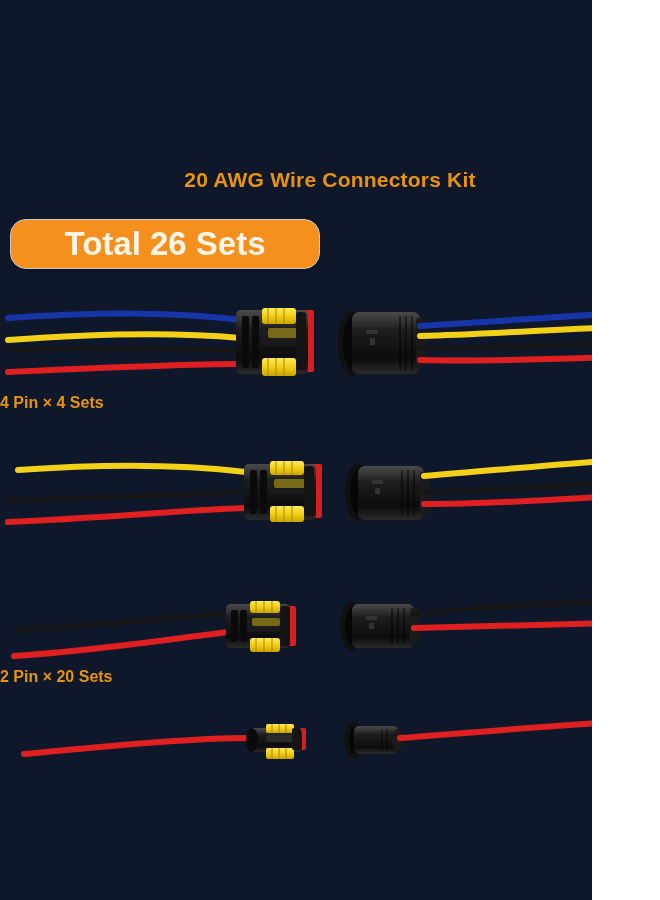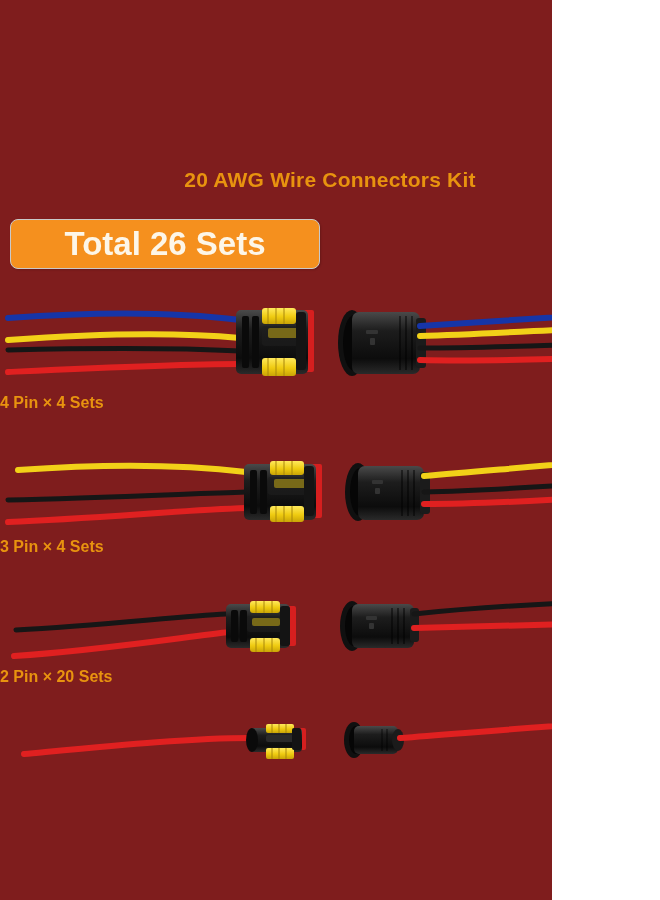--- a/index.html
+++ b/index.html
@@ -7,22 +7,23 @@
     padding: 0;
     background: #ffffff;
   }
   body {
     font-family: "Liberation Sans", sans-serif;
   }
   #page {
     position: relative;
     width: 552px;
     height: 900px;
-    background: #7f1d1d;
+    background: #0f172a;
     overflow: hidden;
+    padding-left: 40px;
   }
 
   
   .kit-title {
     position: absolute;
     left: 0;
     top: 168px;
     width: 660px;
     text-align: center;
     font-size: 21px;
@@ -32,21 +33,21 @@
     white-space: nowrap;
   }
   .total-badge {
     position: absolute;
     left: 10px;
     top: 219px;
     width: 310px;
     height: 50px;
     background: #F5901E;
     border: 1px solid #c9c9c9;
-    border-radius: 8px;
+    border-radius: 16px;
     box-sizing: border-box;
     box-shadow: 1px 1px 2px rgba(0,0,0,0.18);
   }
   .total-badge-label {
     position: absolute;
     left: 0;
     top: 0;
     width: 100%;
     height: 100%;
     display: flex;
@@ -235,21 +236,20 @@
           <rect x="420" y="24" width="10" height="42" rx="3" fill="#1b1b1b"></rect>
         </g>
 
         <g>
           <path d="M424 28 C500 22, 575 14, 652 10" stroke="#F2D118" stroke-width="6" fill="none" stroke-linecap="round"></path>
           <path d="M424 44 C505 42, 578 36, 652 32" stroke="#161616" stroke-width="5" fill="none" stroke-linecap="round"></path>
           <path d="M424 56 C505 56, 578 50, 652 46" stroke="#E02020" stroke-width="6" fill="none" stroke-linecap="round"></path>
         </g>
       </svg>
     </div>
-    <div class="row-caption">3 Pin × 4 Sets</div>
   </div>
 
   <div class="row row-2pin">
     <div class="row-stage">
       <svg class="conn-svg" viewBox="0 0 660 72" xmlns="http://www.w3.org/2000/svg">
         <defs>
           <linearGradient id="blk2" x1="0" y1="0" x2="0" y2="1">
             <stop offset="0%" stop-color="#4a4a4a"></stop>
             <stop offset="30%" stop-color="#1d1d1d"></stop>
             <stop offset="75%" stop-color="#0c0c0c"></stop>

